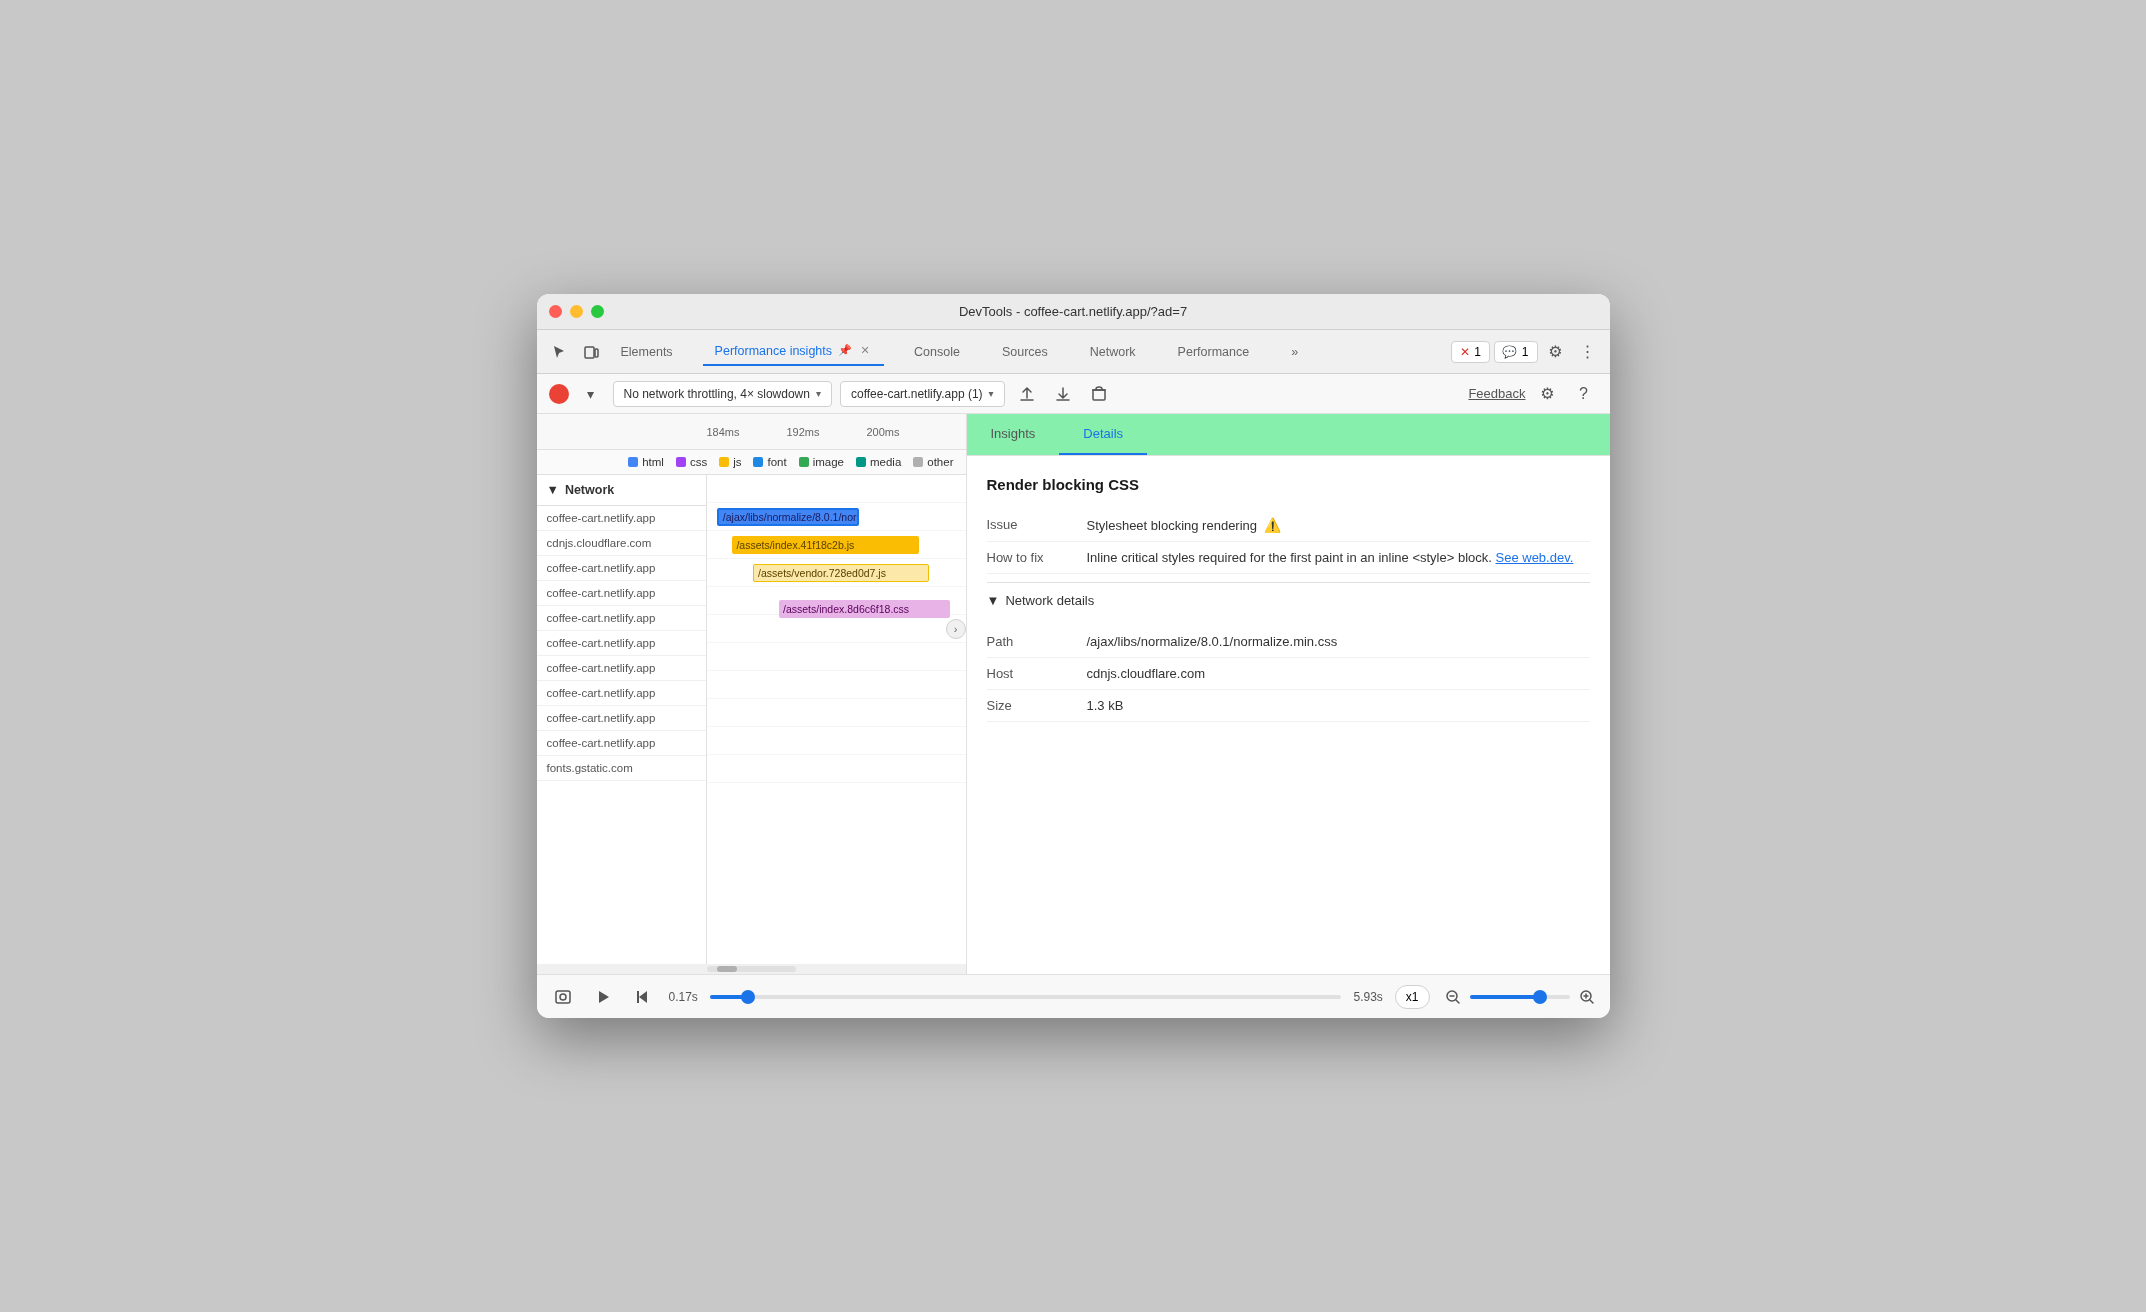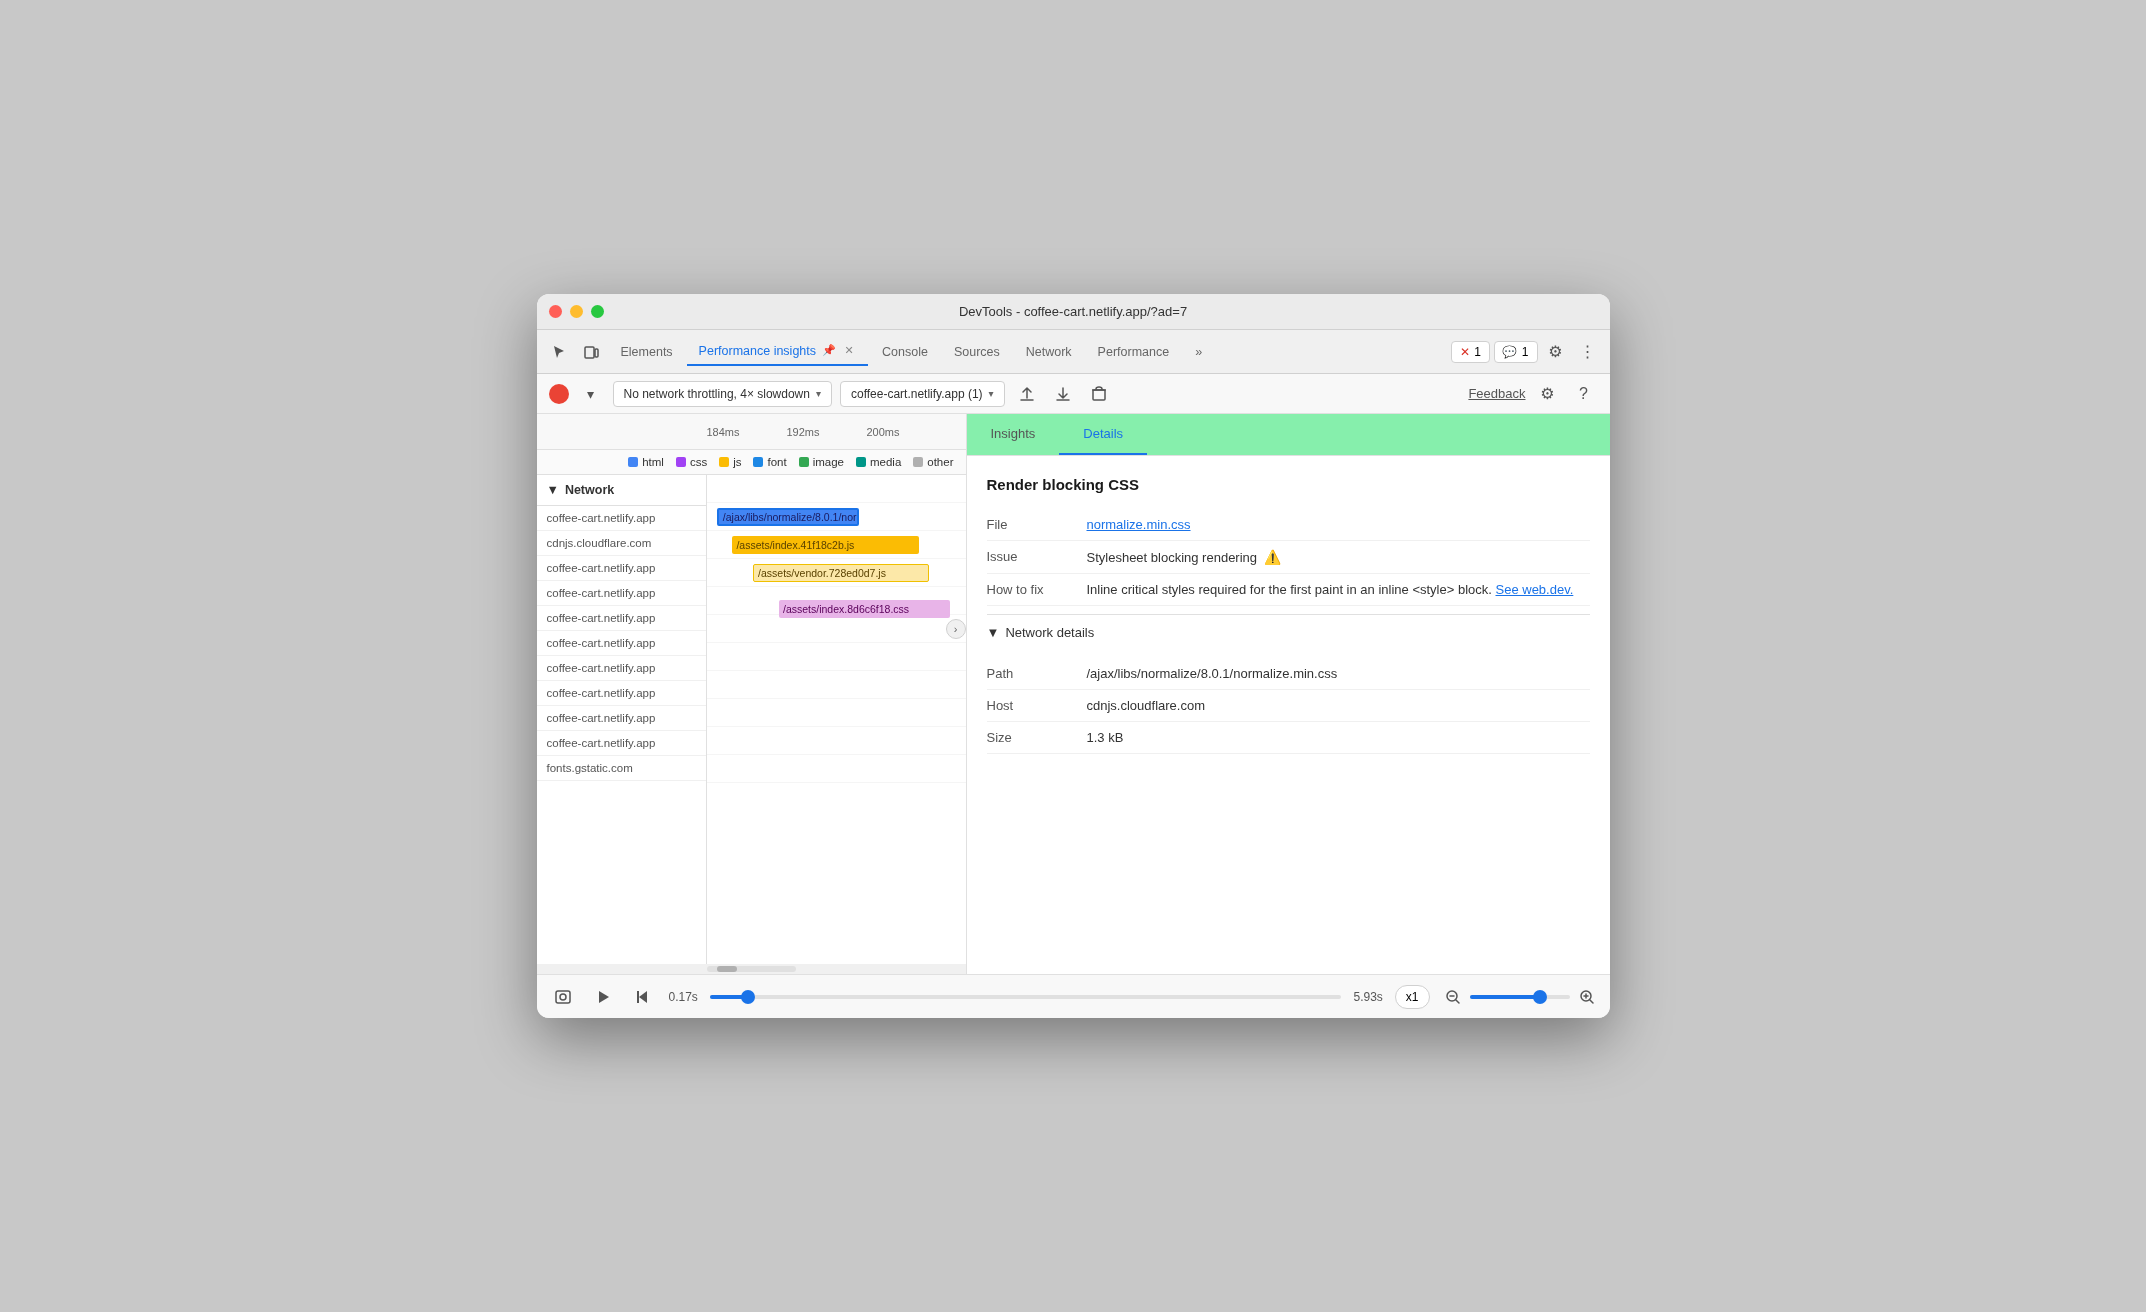--- a/index.html
+++ b/index.html
@@ -64,21 +64,21 @@
       align-items: center;
       justify-content: center;
       border-radius: 4px;
       cursor: pointer;
       font-size: 14px;
       color: #555;
     }
     .tab-bar {
       display: flex;
       align-items: center;
-      gap: 2px;
+      gap: 18px;
       flex: 1;
     }
     .tab {
       padding: 6px 12px;
       font-size: 12.5px;
       color: #666;
       cursor: pointer;
       border-radius: 4px;
       display: flex;
       align-items: center;
@@ -748,26 +748,20 @@
         <div class="right-tab active">
           <span>Details</span>
         </div>
       </div>
 
       <div class="details-content">
         <div class="details-title">Render blocking CSS</div>
 
         <div class="details-table">
 
-          <div class="details-row">
-            <div class="details-label">File</div>
-            <div class="details-value">
-              <span class="link-blue">normalize.min.css</span>
-            </div>
-          </div>
 
           <div class="details-row">
             <div class="details-label">Issue</div>
             <div class="details-value">
               <span>Stylesheet blocking rendering</span>
               <span class="warning-triangle">⚠️</span>
             </div>
           </div>
 
           <div class="details-row">

